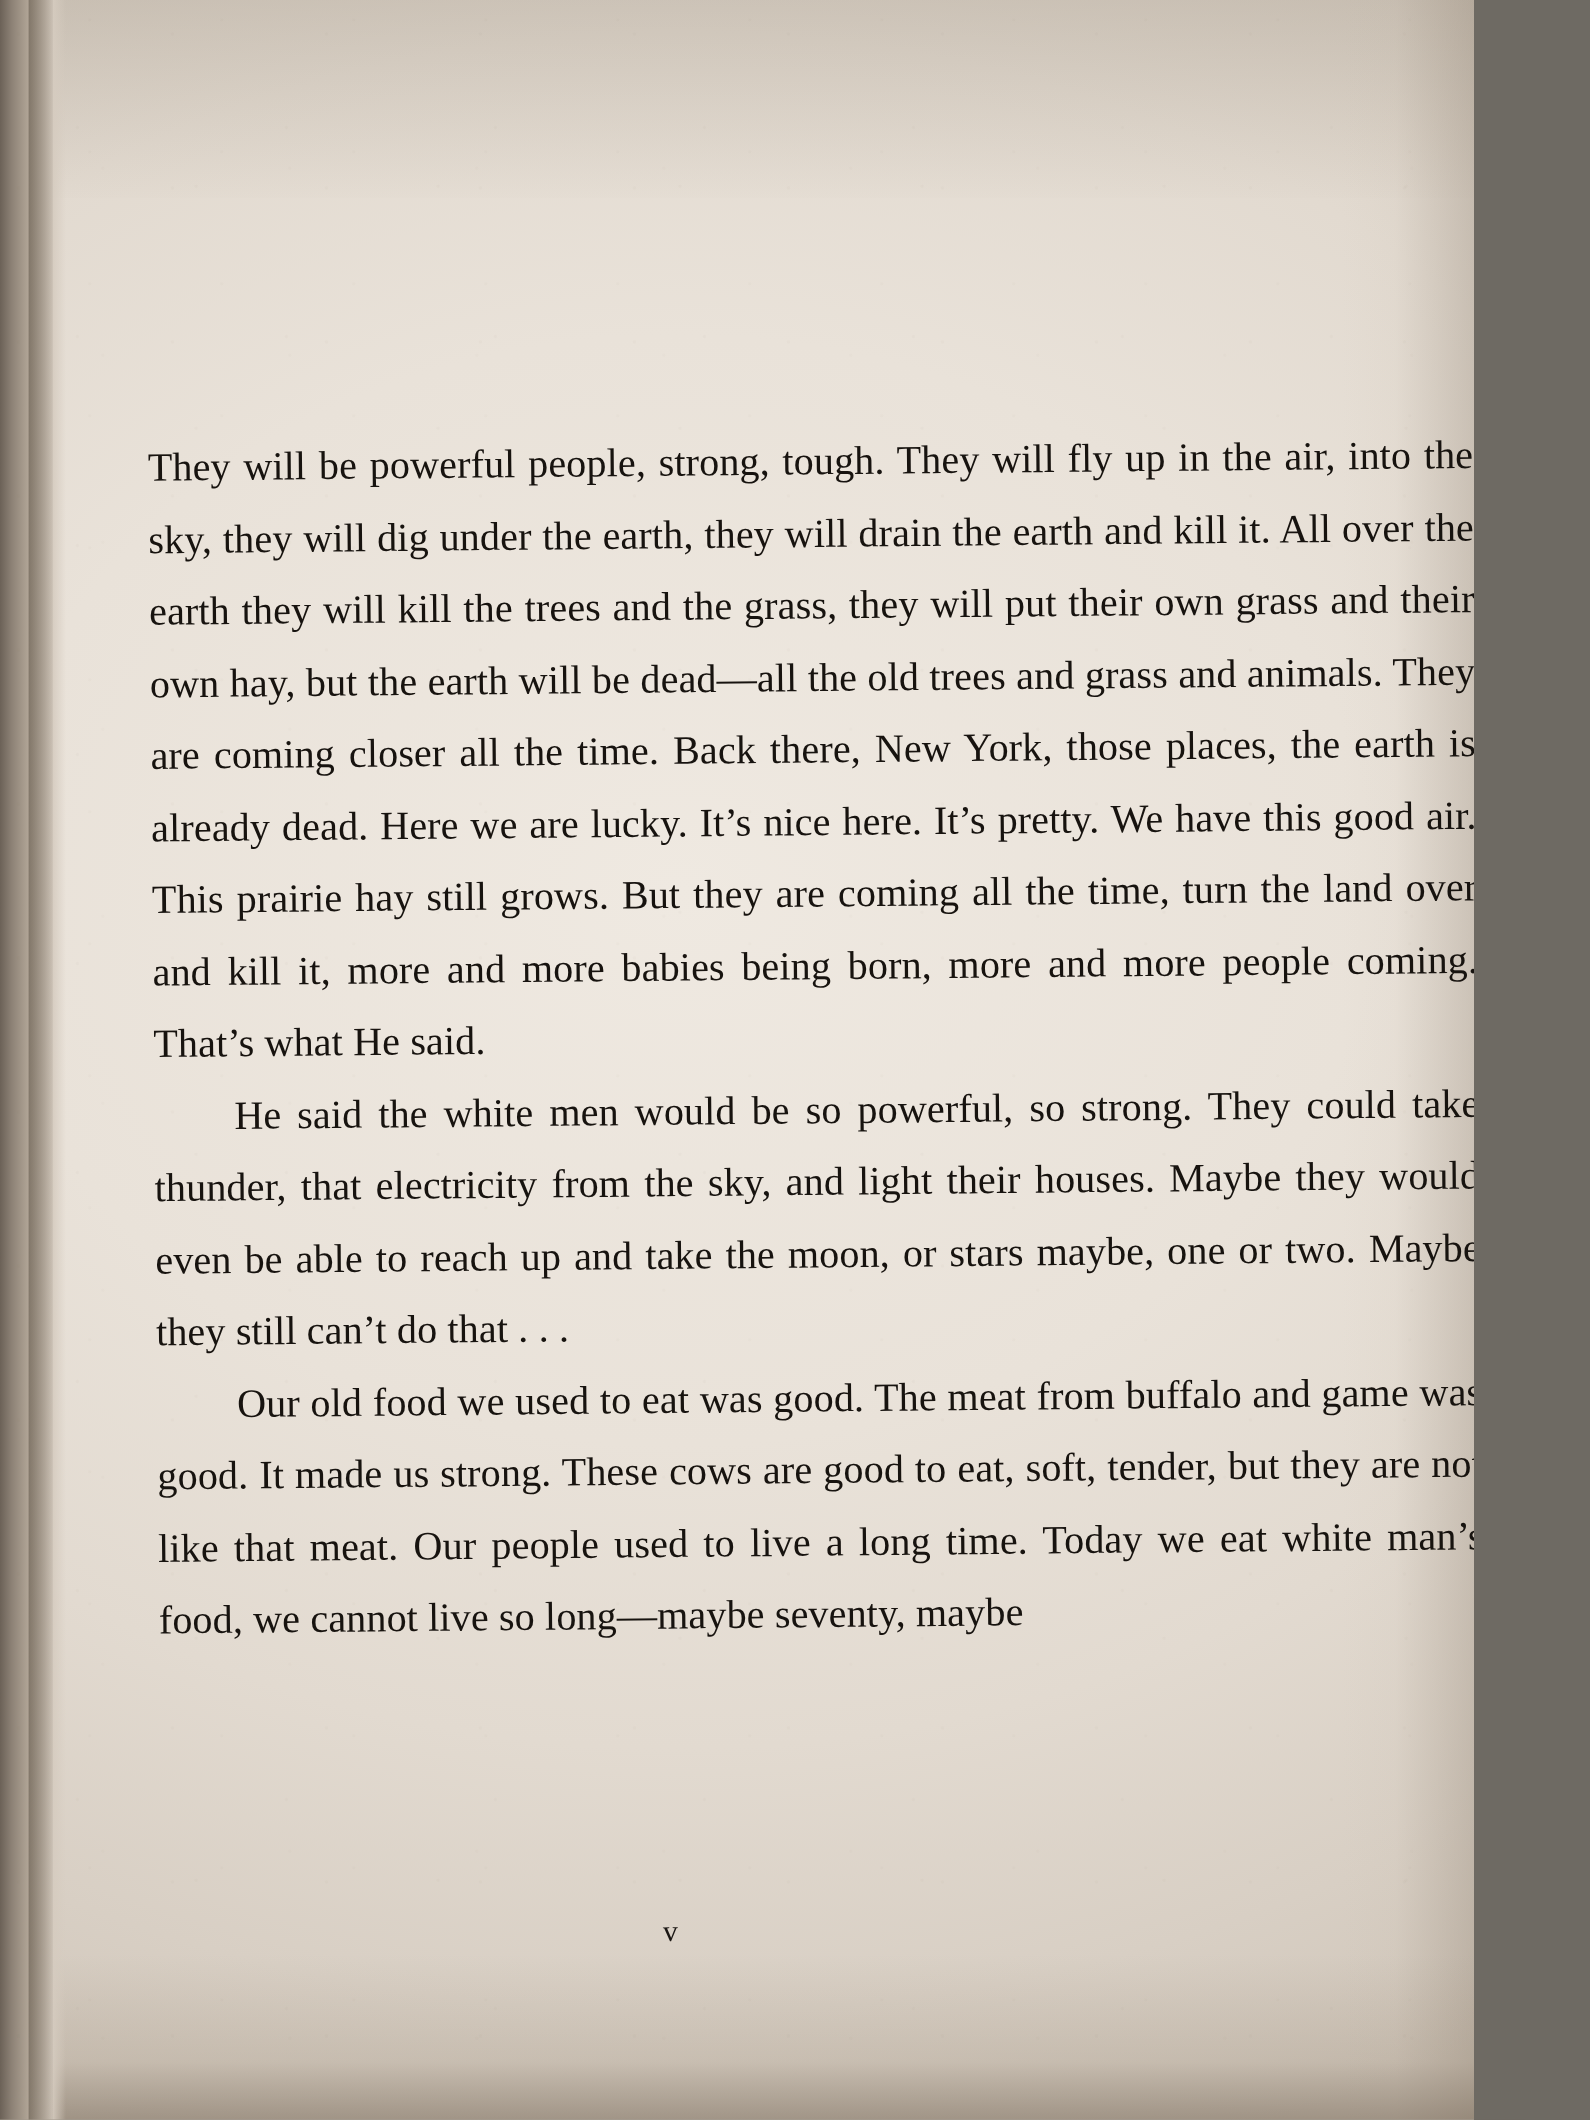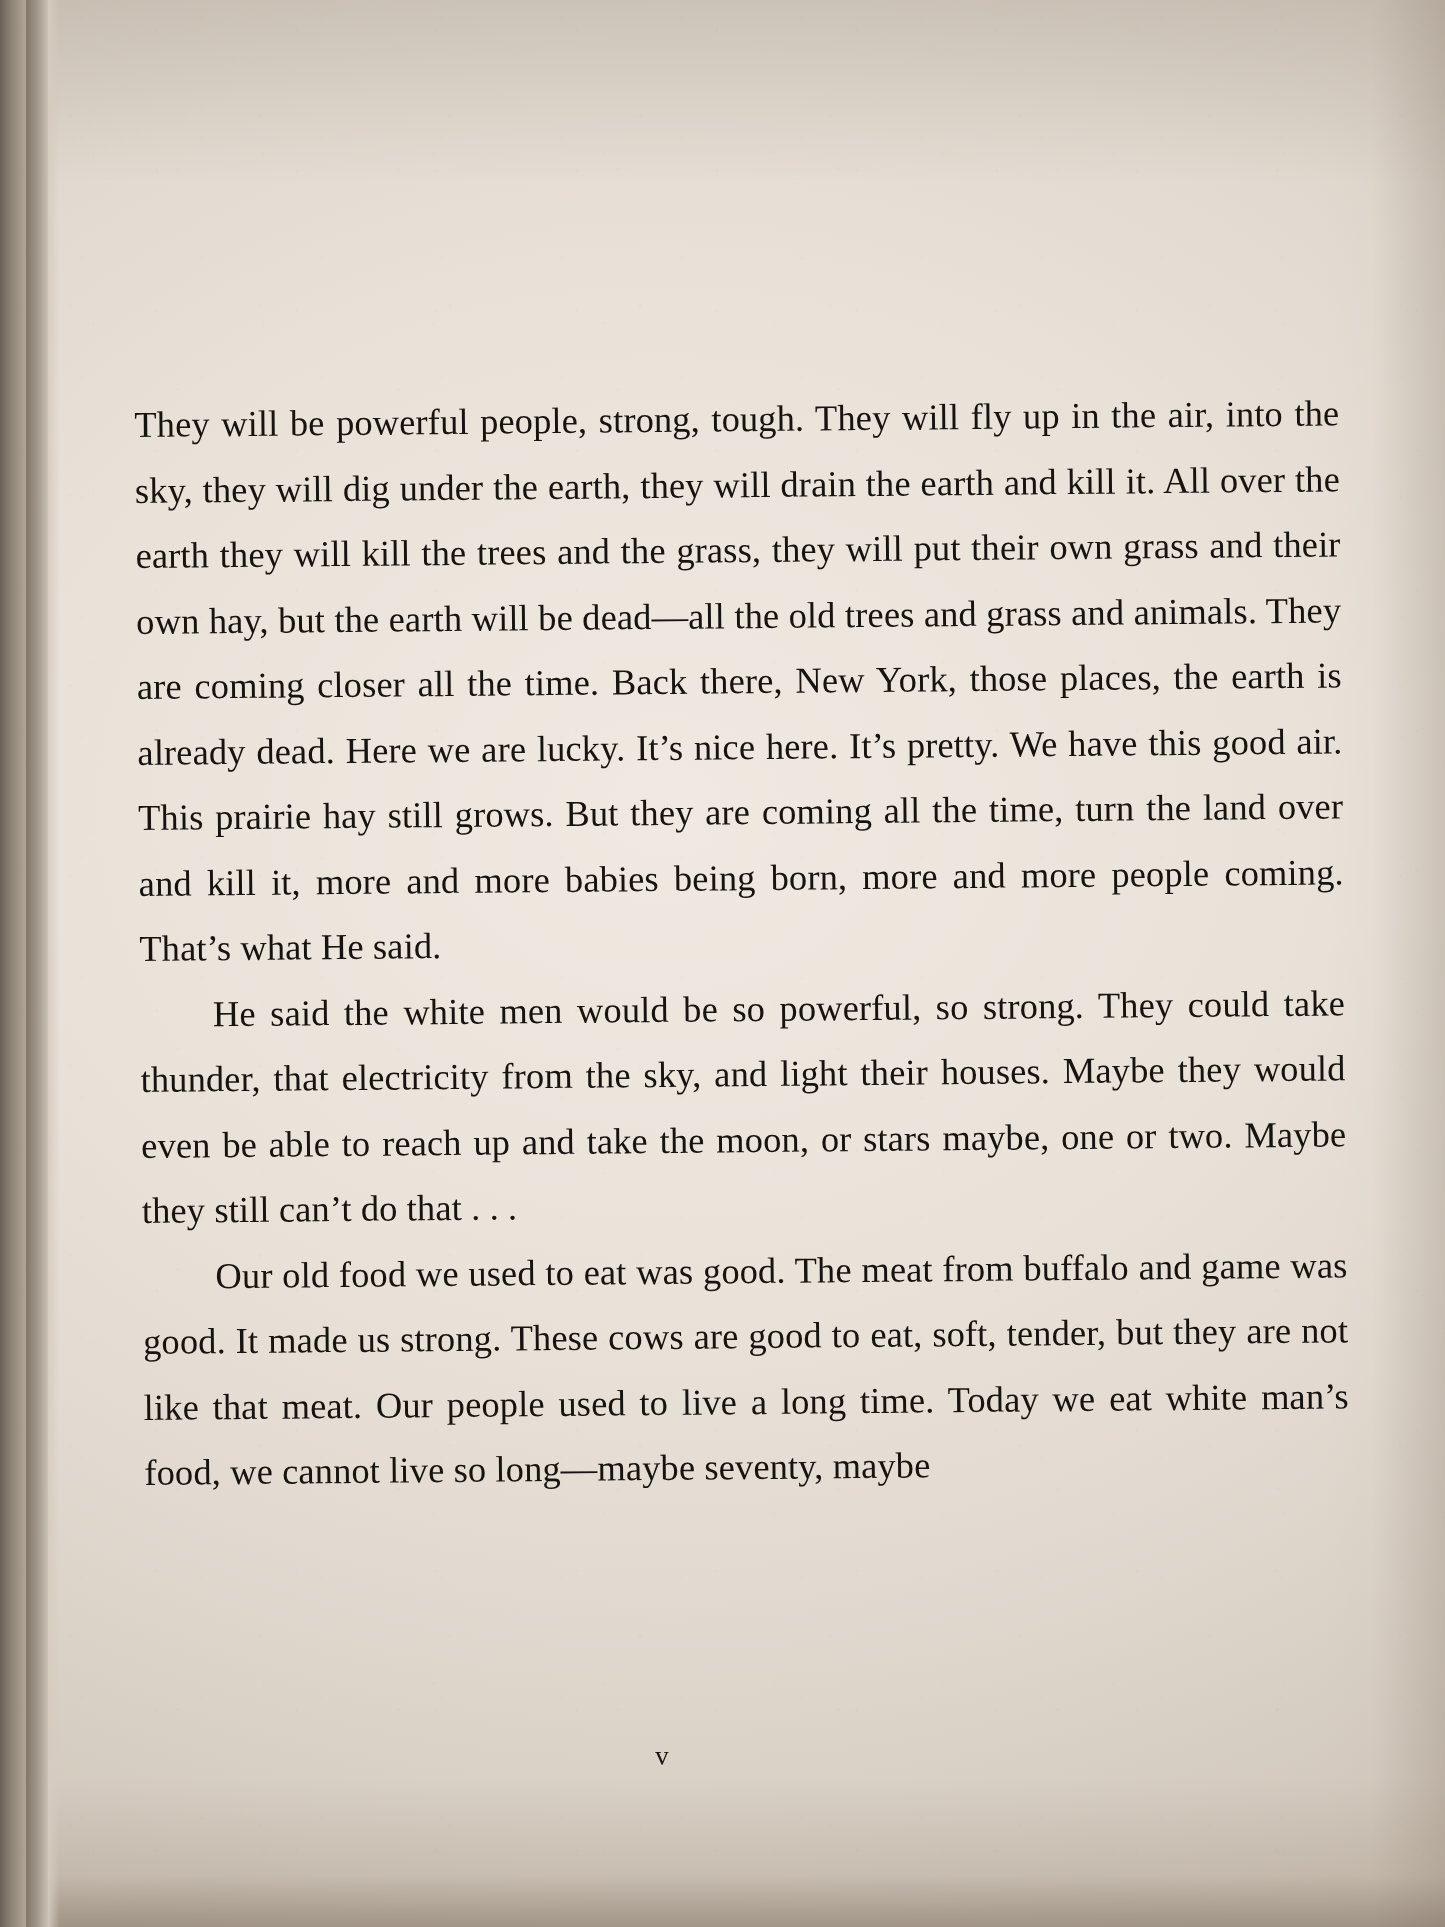--- a/index.html
+++ b/index.html
@@ -10,21 +10,21 @@
   body {
     width: 1445px;
     height: 1927px;
     overflow: hidden;
     font-family: "Liberation Serif", serif;
   }
 
   
   .scan {
     position: relative;
-    width: 1445px;
+    width: 1340px;
     height: 1927px;
     background:
       radial-gradient(ellipse 1500px 1200px at 46% 42%, #efe9e1 0%, #e9e2d9 42%, #e2dad0 65%, #d8cfc4 85%, #cfc5b9 100%);
     overflow: hidden;
   }
   
   .gutter {
     position: absolute;
     left: 0; top: 0;
     width: 60px; height: 100%;

